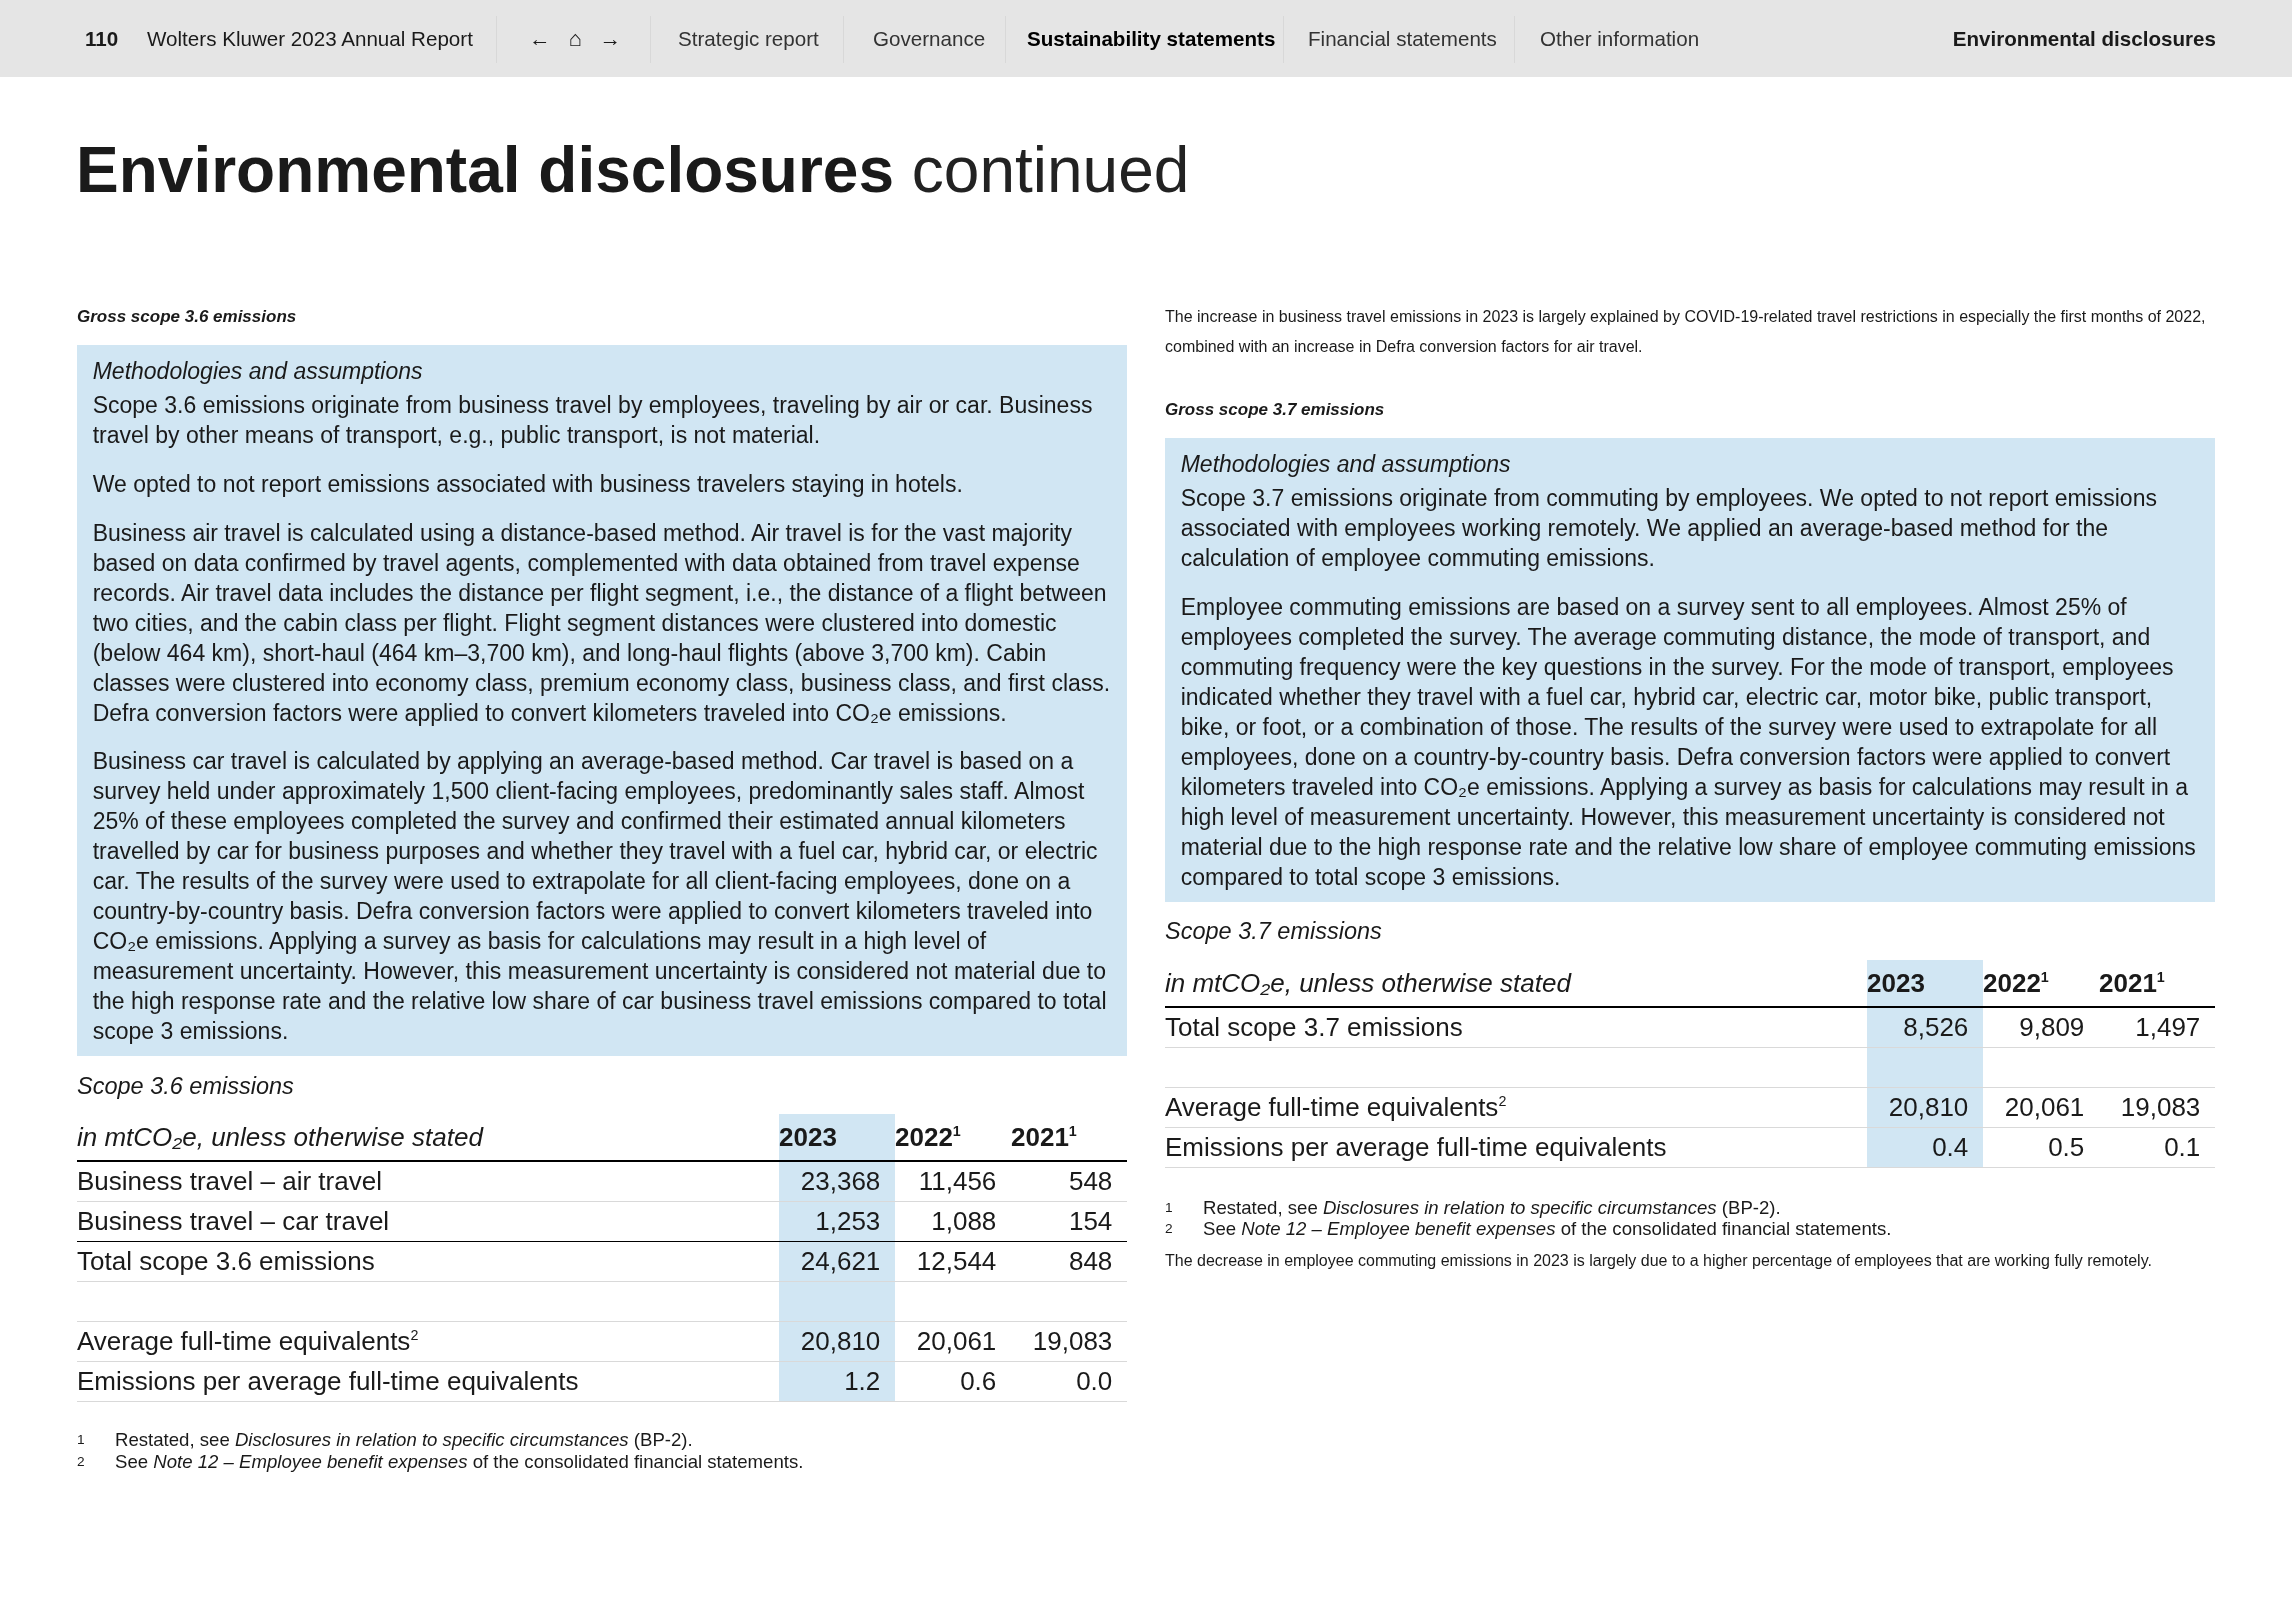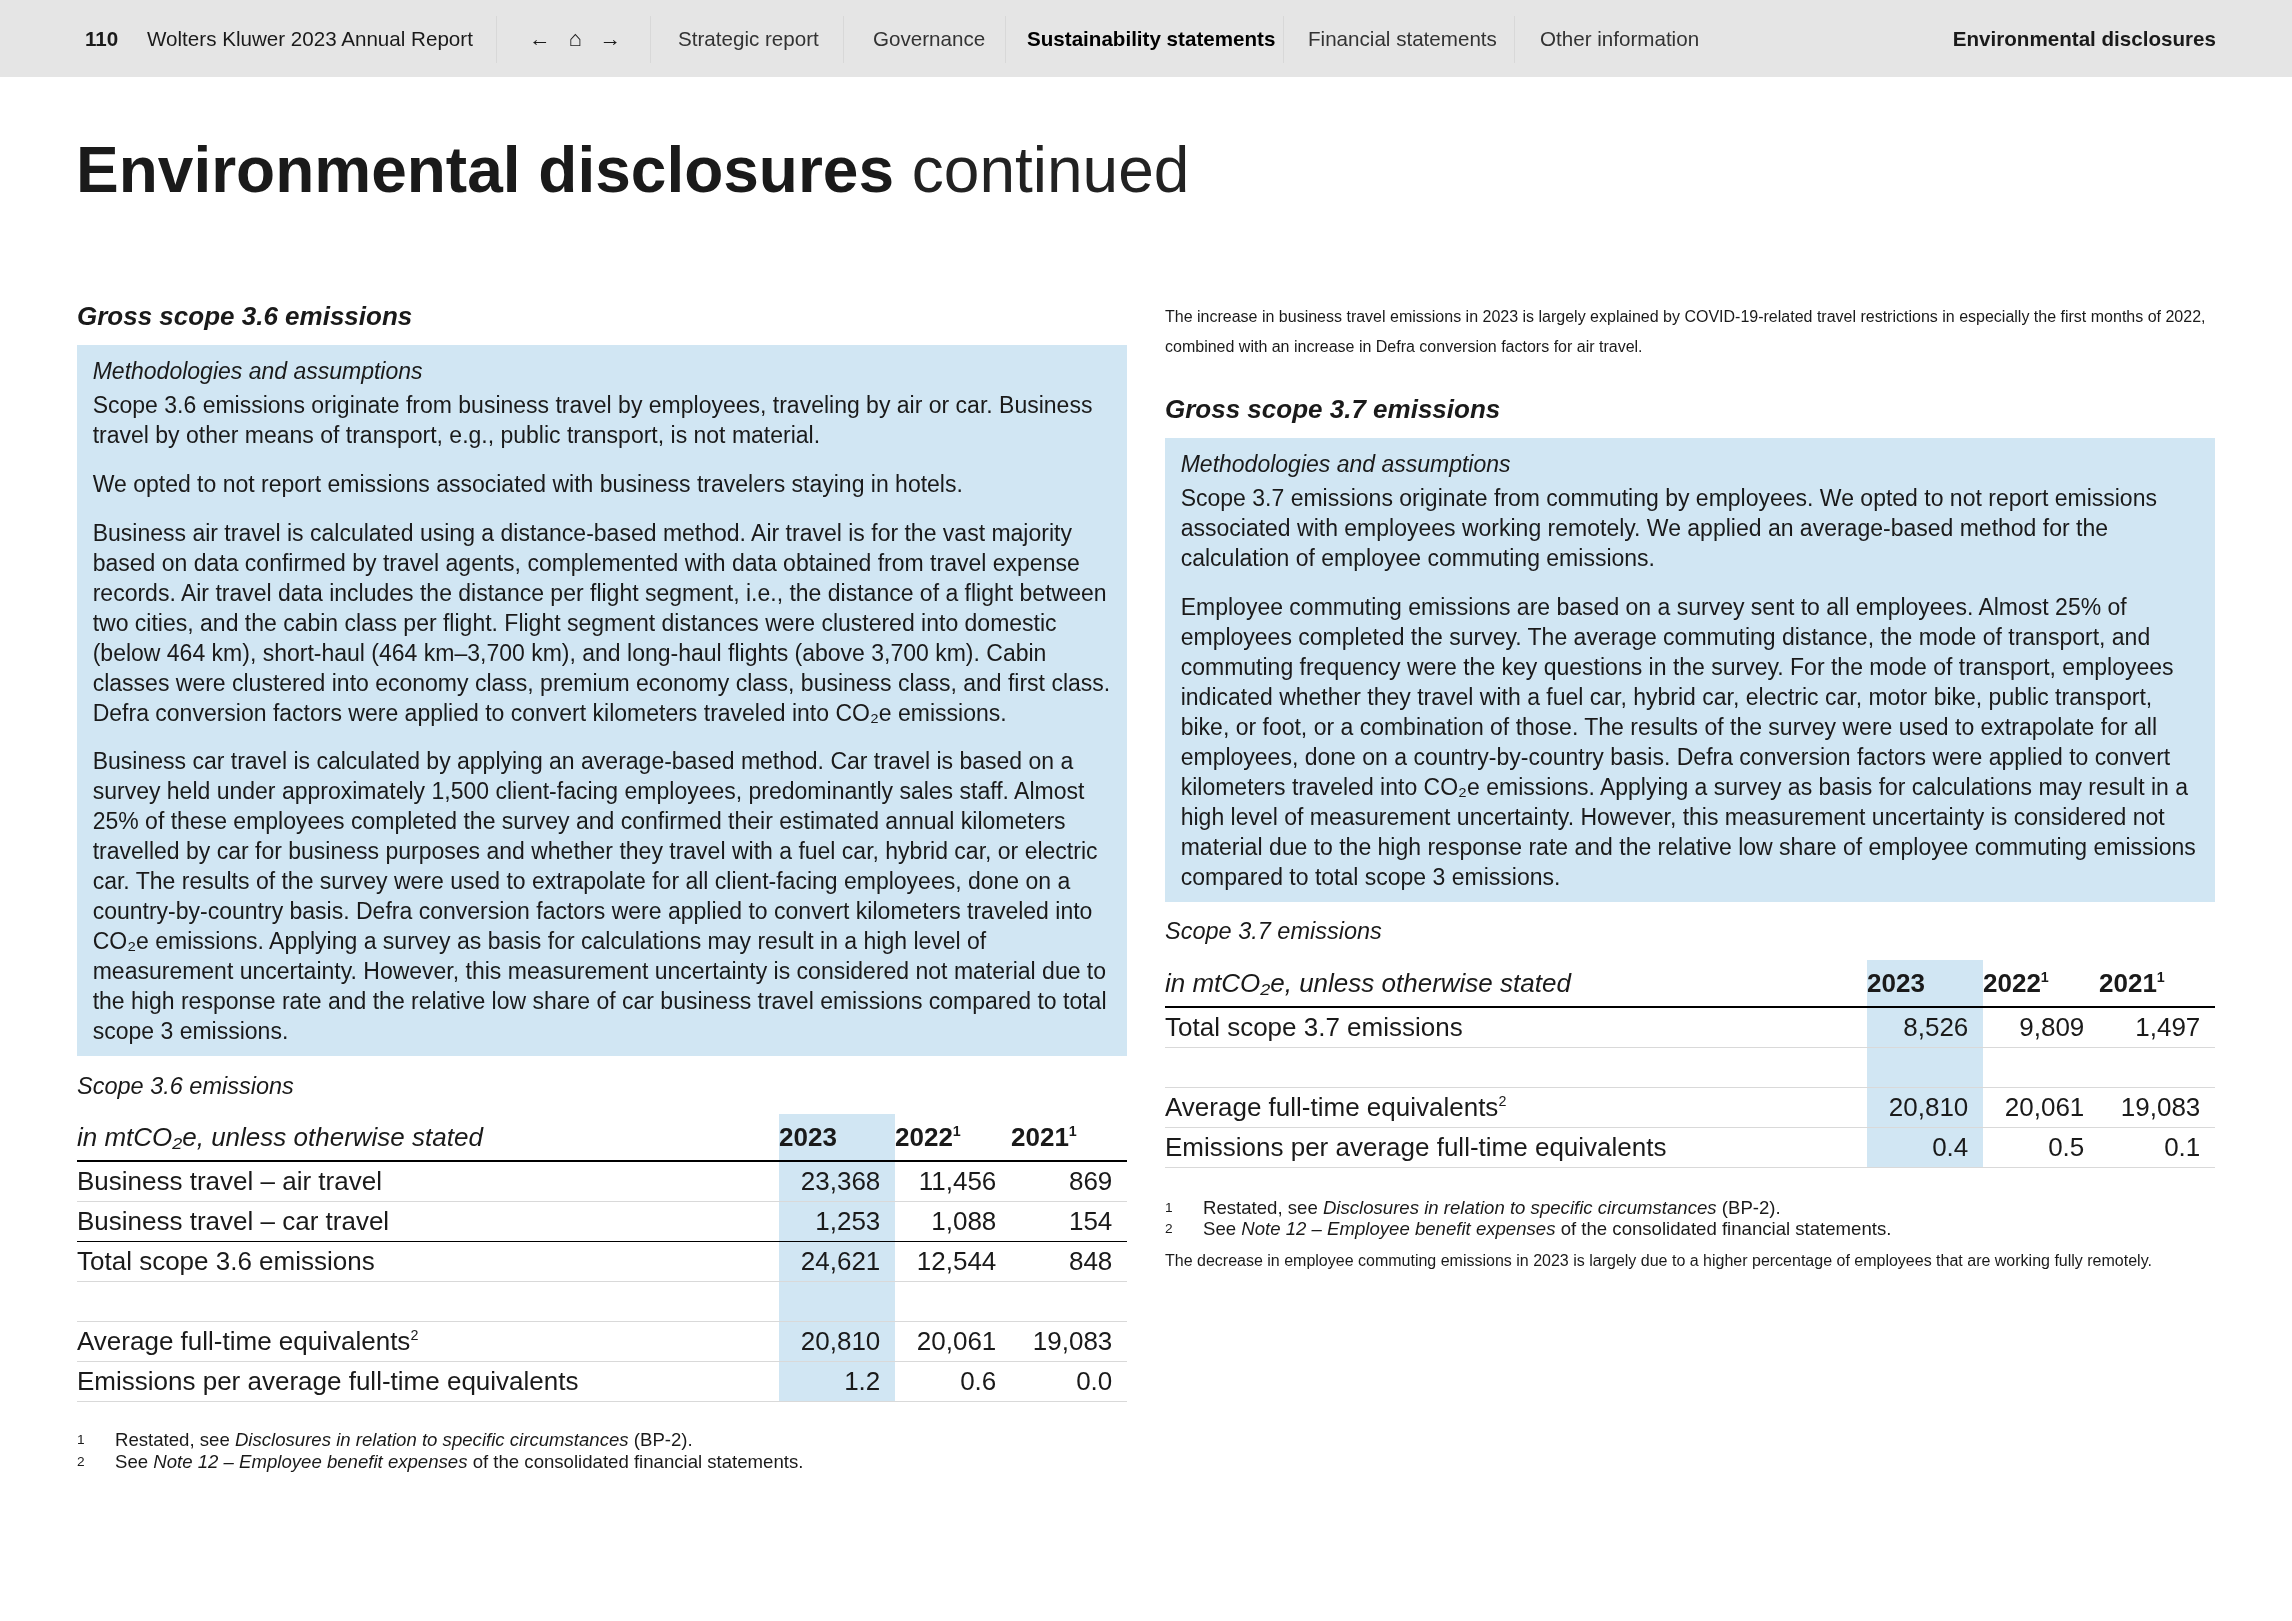--- a/index.html
+++ b/index.html
@@ -17,21 +17,21 @@
   .topbar .section-label { position: absolute; right: 77px; font-weight: bold; }
 
   .page-title { position: absolute; left: 76px; top: 139px; font-size: 64px; line-height: 63px; }
   .page-title .bold { font-weight: bold; }
   .page-title .light { font-weight: normal; color: #222; }
 
   .col { position: absolute; width: 1050px; }
   .col-left { left: 77px; top: 302px; }
   .col-right { left: 1165px; top: 302px; }
 
-  .sub-heading { font-style: italic; font-weight: bold; font-size: 26px; line-height: 29px; margin-bottom: 13.7px; }
+  .sub-heading { font-style: italic; font-weight: bold; font-size: 17px; line-height: 29px; margin-bottom: 13.7px; }
   .box { background: #d1e6f3; padding: 11.8px 15.7px 9.8px 15.7px; font-size: 23px; line-height: 30px; }
   .box .box-title { font-style: italic; margin-bottom: 3.9px; }
   .box p { margin-bottom: 18.6px; }
   .box p:last-child { margin-bottom: 0; }
   .para { font-size: 16px; line-height: 30px; }
 
   .table-title { font-style: italic; font-size: 23.5px; line-height: 29px; margin: 15.7px 0 13.7px 0; }
   table.data { width: 100%; border-collapse: collapse; font-size: 26px; }
   table.data th, table.data td { height: 40px; padding: 0; vertical-align: middle; }
   table.data th { height: 47px; font-weight: bold; text-align: left; border-bottom: 2.9px solid #000; padding-right: 14.7px; }
@@ -100,21 +100,21 @@
         <th class="hl"><span>2023</span></th>
         <th><span>2022</span><sup>1</sup></th>
         <th><span>2021</span><sup>1</sup></th>
       </tr>
     </thead>
     <tbody>
       <tr>
         <td class="label">Business travel – air travel</td>
         <td class="hl">23,368</td>
         <td>11,456</td>
-        <td>869</td>
+        <td>548</td>
       </tr>
       <tr class="total-sep">
         <td class="label">Business travel – car travel</td>
         <td class="hl">1,253</td>
         <td>1,088</td>
         <td>154</td>
       </tr>
       <tr>
         <td class="label">Total scope 3.6 emissions</td>
         <td class="hl">24,621</td>

